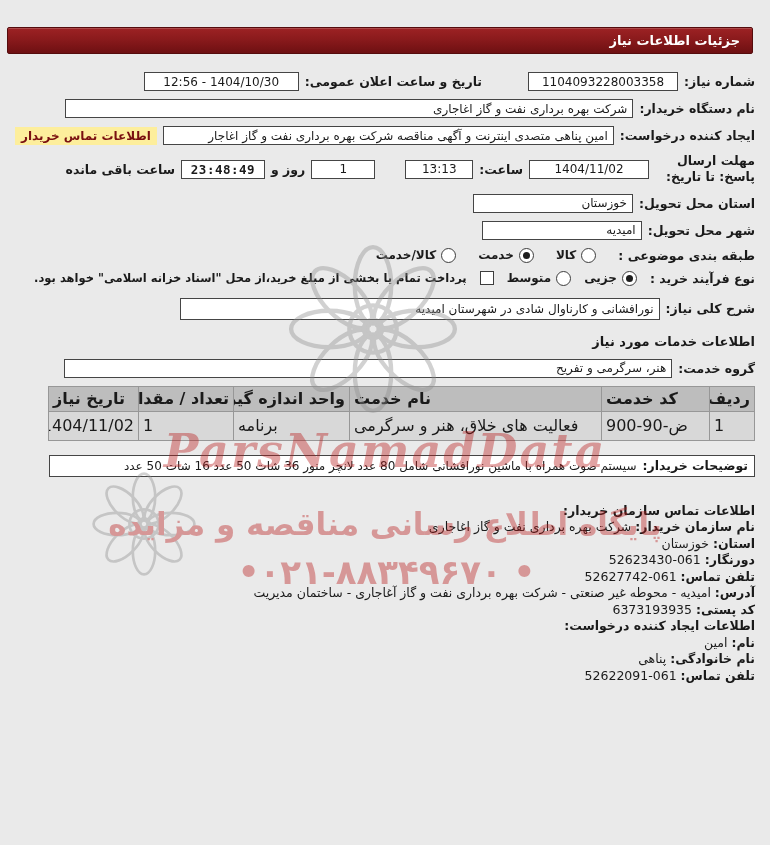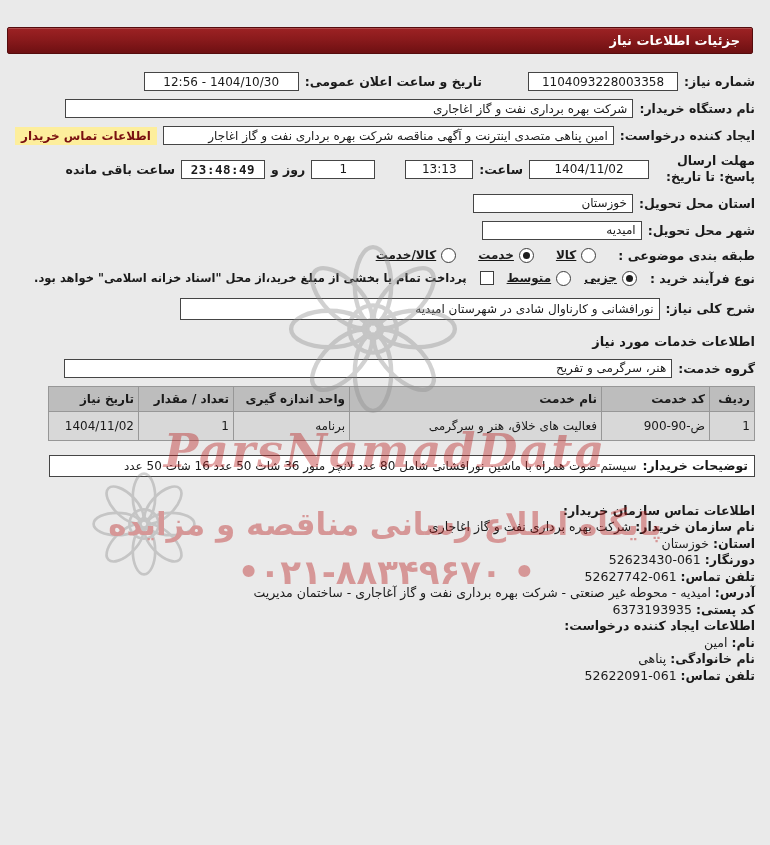--- a/index.html
+++ b/index.html
@@ -34,32 +34,32 @@
   .w480{width:480px}.w552{width:608px}
   .grow{flex:1;margin-left:50px;}
   .chip{
     background:#fdee9c;color:#7a1010;font-size:12px;font-weight:bold;
     padding:2px 6px;white-space:nowrap;cursor:pointer;
   }
   .timer{font-family:"DejaVu Sans Mono","Liberation Mono",monospace;font-weight:bold;letter-spacing:.5px;font-size:12.5px;}
   .sp24{margin-right:24px;}
   .mr40{margin-right:40px;}
   
-  .opt{display:flex;align-items:center;gap:5px;font-size:12px;font-weight:bold;white-space:nowrap;text-decoration:underline;}
+  .opt{display:flex;align-items:center;gap:5px;font-size:12px;font-weight:bold;white-space:nowrap;}
   .radio{width:13px;height:13px;border:1px solid #3d3d3d;border-radius:50%;background:#fff;position:relative;flex:0 0 auto;}
   .radio.sel::after{content:"";position:absolute;left:3px;top:3px;right:3px;bottom:3px;background:#1d1d1d;border-radius:50%;}
   .chk{width:12px;height:12px;border:1px solid #3d3d3d;background:#fff;flex:0 0 auto;}
   .treasury{font-size:11.5px;font-weight:bold;white-space:nowrap;}
   .gap24{gap:22px;}
   .gap14{gap:13px;}
   
   .sec-title{font-size:13px;font-weight:bold;margin:14px 0 10px;}
   
   table.svc{border-collapse:collapse;width:706px;margin-top:4px;table-layout:fixed;}
-  table.svc th,table.svc td{border:1px solid #979797;font-size:12px;padding:2px 4px;text-align:right;overflow:hidden;white-space:nowrap;}
+  table.svc th,table.svc td{border:1px solid #979797;font-size:16px;padding:2px 4px;text-align:left;overflow:hidden;white-space:nowrap;}
   table.svc th{background:#bdbdbd;height:20px;font-weight:bold;}
   table.svc td{background:#d8d8d8;height:24px;}
   
   .notes{display:flex;align-items:center;gap:6px;border:1px solid #454545;background:#fff;height:22px;padding:0 6px;font-size:12px;margin-top:14px;box-sizing:border-box;overflow:hidden;white-space:nowrap;width:706px;}
   .notes b{font-size:12.5px;}
   
   .contact{margin-top:26px;font-size:12.5px;line-height:16.5px;}
   .ct-title{font-weight:bold;}
   .ct-line b{font-weight:bold;}
   

